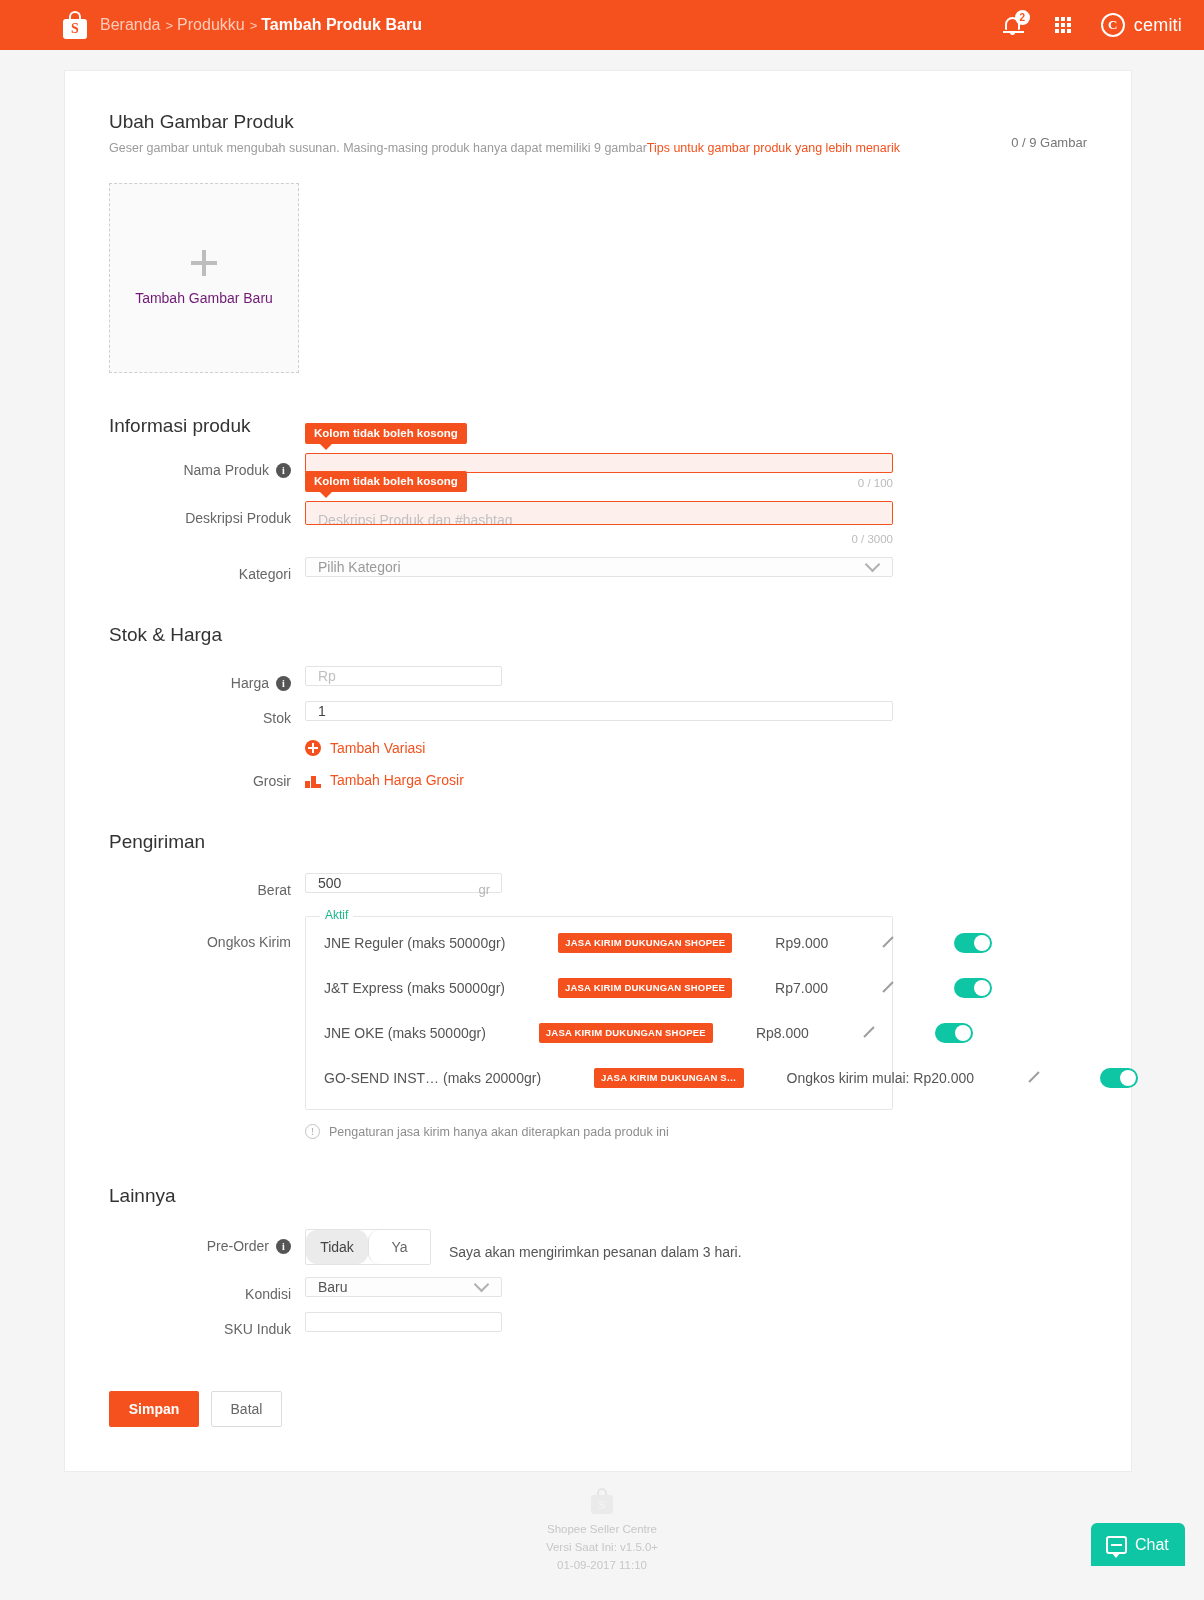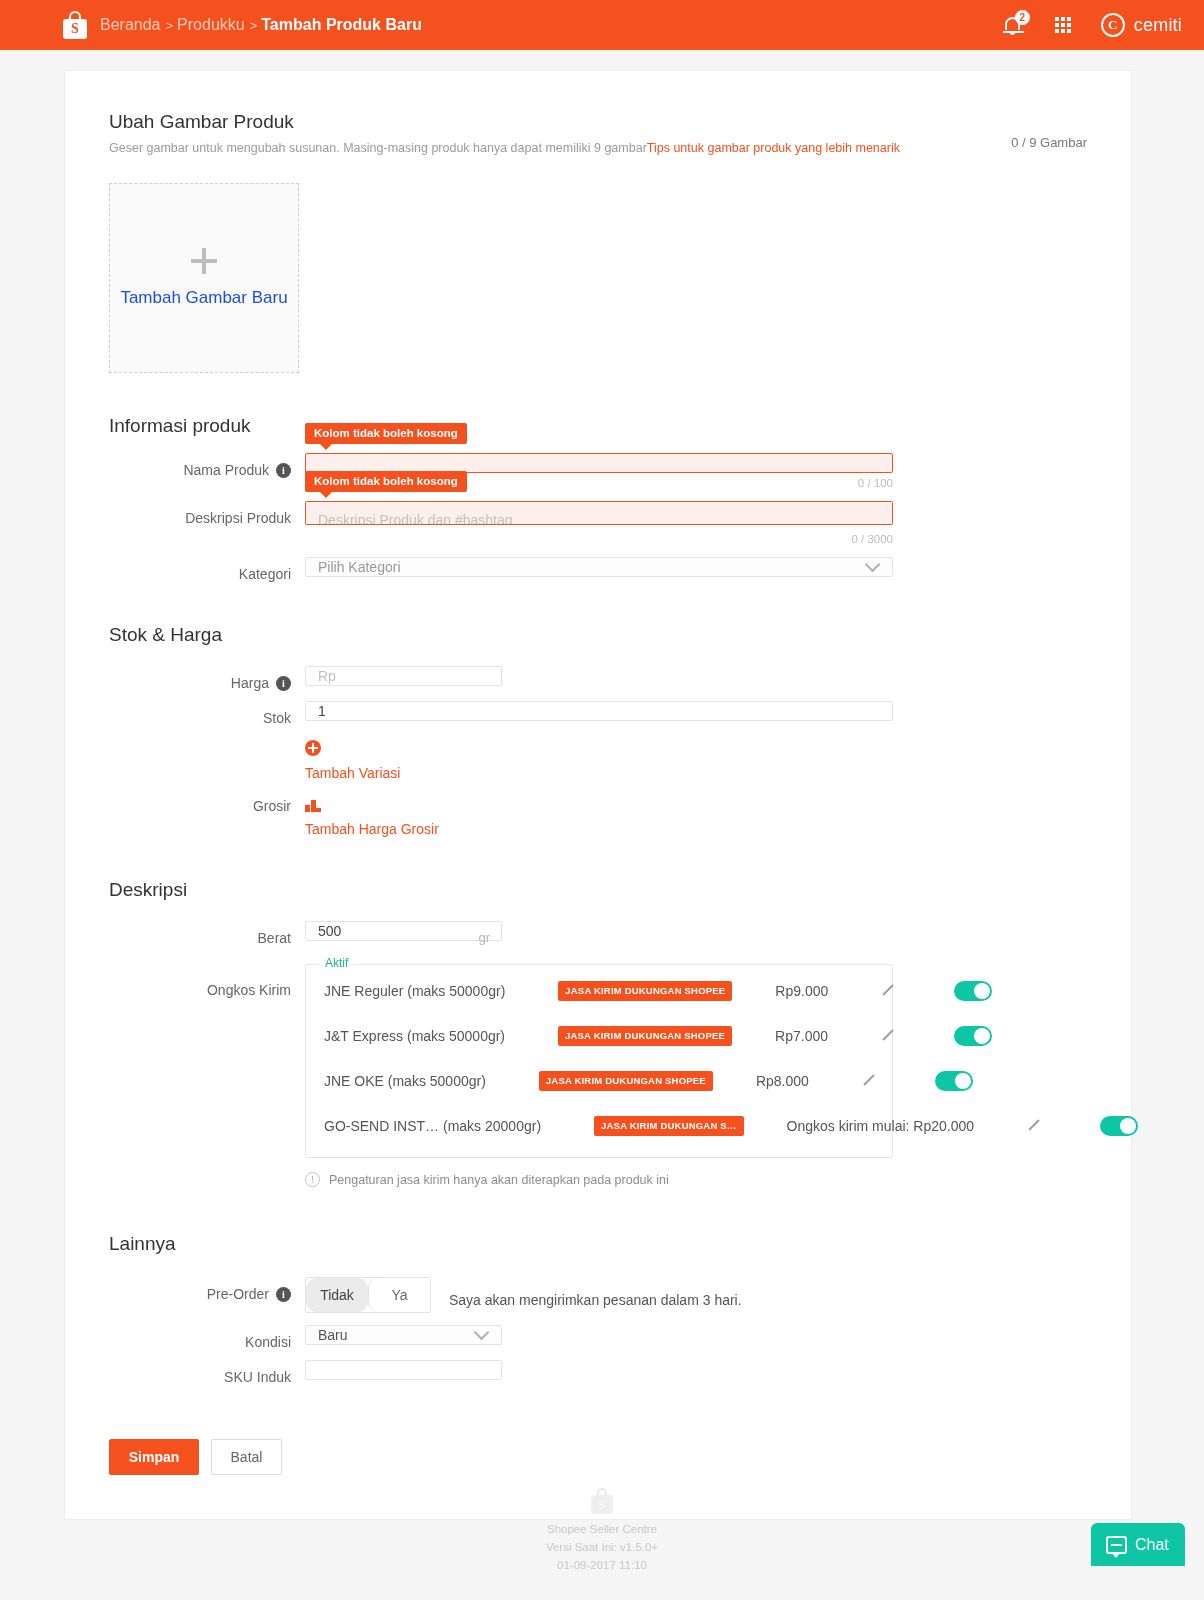--- a/index.html
+++ b/index.html
@@ -75,21 +75,21 @@
     border: 1px dashed #cfcfcf; background: #fafafa;
     display: flex; flex-direction: column; align-items: center; justify-content: center;
     cursor: pointer;
   }
   .plus {
     position: relative; width: 26px; height: 26px; margin-bottom: 14px;
   }
   .plus:before, .plus:after { content:""; position:absolute; background:#bdbdbd; }
   .plus:before { left: 0; top: 11px; width: 26px; height: 4px; }
   .plus:after { left: 11px; top: 0; width: 4px; height: 26px; }
-  .dz-label { font-size: 17px; color: #1d4ed8; }
+  .dz-label { font-size: 14px; color: #701a75; }
 
   
   .section { margin-top: 42px; }
   .section > h2.sec-title { margin-bottom: 6px; }
   .row { display: flex; align-items: flex-start; margin-top: 16px; position: relative; }
   .row-label {
     width: 196px; text-align: right; padding-right: 14px; padding-top: 9px;
     font-size: 14px; color: #666; display: flex; align-items: center; justify-content: flex-end; gap: 7px;
   }
   .info-dot {
@@ -125,21 +125,21 @@
     display: flex; align-items: center; justify-content: space-between;
     background: #fdfdfd; cursor: pointer; color: #9a9a9a;
   }
   .selectbox.dark { color: #555; }
   .chev { width: 11px; height: 11px; border-right: 2px solid #b0b0b0; border-bottom: 2px solid #b0b0b0;
           transform: rotate(45deg); margin-top:-5px; margin-right: 2px; }
 
   .suffix-wrap { position: relative; }
   .suffix { position: absolute; right: 12px; top: 9px; font-size: 13px; color: #b5b5b5; }
 
-  .link-orange { color: #f4511e; font-size: 14px; text-decoration: none; display: inline-flex; align-items: flex-start; gap: 9px; flex-direction: column; }
+  .link-orange { color: #f4511e; font-size: 14px; text-decoration: none; display: inline-flex; align-items: center; gap: 9px; }
   .circ-plus {
     width: 16px; height: 16px; border-radius: 50%; background: #f4511e; position: relative; flex: none;
   }
   .circ-plus:before, .circ-plus:after { content:""; position:absolute; background:#fff; }
   .circ-plus:before { left: 3px; top: 7px; width: 10px; height: 2px; }
   .circ-plus:after { left: 7px; top: 3px; width: 2px; height: 10px; }
   .grosir-icon { width: 16px; height: 15px; position: relative; flex: none; }
   .grosir-icon i { position: absolute; background: #f4511e; display:block; }
   .grosir-icon i.b1 { left: 0; top: 8px; width: 5px; height: 7px; }
   .grosir-icon i.b2 { left: 6px; top: 3px; width: 5px; height: 12px; }
@@ -360,21 +360,21 @@
                 <i class="b1"></i>
                 <i class="b2"></i>
                 <i class="b3"></i>
               </span>
             <span>Tambah Harga Grosir</span>
           </a>
         </div>
       </div>
 
       <div class="section">
-        <h2 class="sec-title">Deskripsi</h2>
+        <h2 class="sec-title">Pengiriman</h2>
 
         <div class="row" style="margin-top:20px">
           <div class="row-label">
             <span>Berat</span>
           </div>
           <div class="field suffix-wrap">
             <input class="txt w-short" type="text" value="500" style="">
             <span class="suffix">gr</span>
           </div>
         </div>

